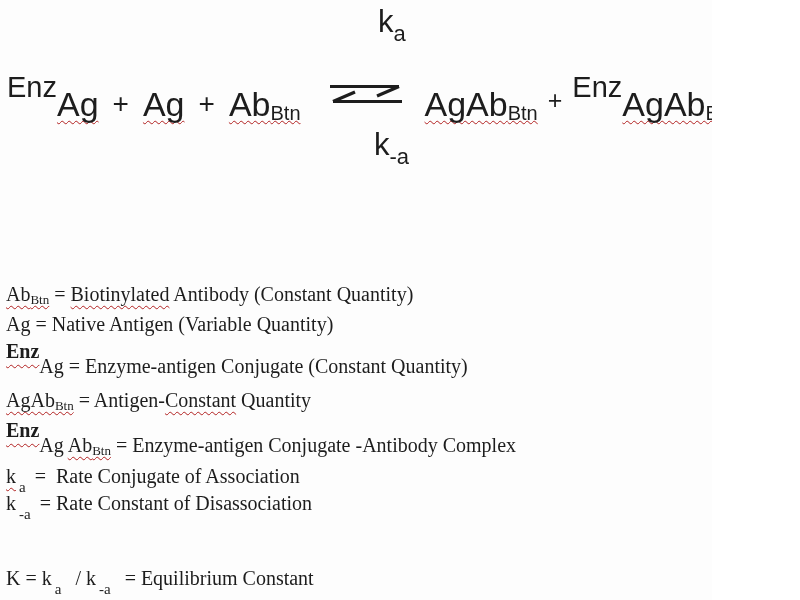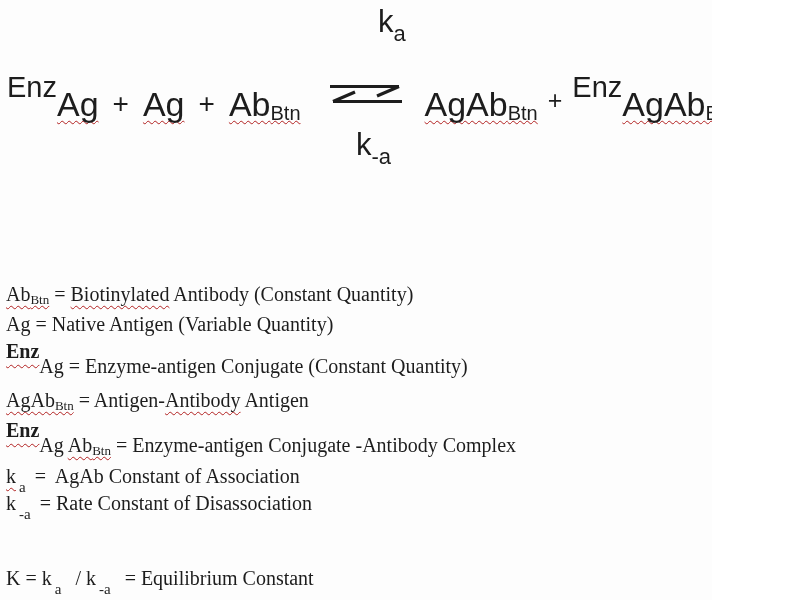--- a/index.html
+++ b/index.html
@@ -59,21 +59,21 @@
     display: inline-block;
     vertical-align: 3px;
     margin: 0 20px 0 26px;
   }
   .k-top, .k-bottom {
     position: absolute;
     font-size: 31px;
     line-height: 1;
   }
   .k-top  { left: 378px; top: 6px; }
-  .k-bottom { left: 356px; top: 129px; }
+  .k-bottom { left: 374px; top: 129px; }
   .ksub {
     font-size: 22px;
     vertical-align: -9px;
   }
   
   .lline {
     position: absolute;
     left: 6px;
     font-size: 20px;
     line-height: 1.15;
@@ -119,24 +119,24 @@
   <div class="k-bottom"><span>k</span><span class="ksub">-a</span></div>
 
   <div>
 
     <div class="lline" style="top:283px"><span class="wavy"><span>Ab</span><span class="lsub">Btn</span></span><span> = </span><span class="wavy">Biotinylated</span><span> Antibody (Constant Quantity)</span></div>
 
     <div class="lline" style="top:313px"><span>Ag = Native Antigen (Variable Quantity)</span></div>
 
     <div class="lline deck" style="top:338px"><span class="enzsup wavy">Enz</span><span>Ag = Enzyme-antigen Conjugate (Constant Quantity)</span></div>
 
-    <div class="lline" style="top:389px"><span class="wavy"><span>AgAb</span><span class="lsub">Btn</span></span><span> = Antigen-</span><span class="wavy">Antibody</span><span> Antigen</span></div>
+    <div class="lline" style="top:389px"><span class="wavy"><span>AgAb</span><span class="lsub">Btn</span></span><span> = Antigen-</span><span class="wavy">Constant</span><span> Quantity</span></div>
 
     <div class="lline deck" style="top:417px"><span class="enzsup wavy">Enz</span><span>Ag </span><span class="wavy"><span>Ab</span><span class="lsub">Btn</span></span><span> = Enzyme-antigen Conjugate -Antibody Complex</span></div>
 
-    <div class="lline" style="top:465px"><span class="wavy">k</span><span class="dropsub">a</span><span>=  AgAb Constant of Association</span></div>
+    <div class="lline" style="top:465px"><span class="wavy">k</span><span class="dropsub">a</span><span>=  Rate Conjugate of Association</span></div>
 
     <div class="lline" style="top:492px"><span>k</span><span class="dropsub">-a</span><span>= Rate Constant of Disassociation</span></div>
 
     <div class="lline" style="top:567px"><span>K = </span><span>k</span><span class="dropsub">a</span><span> / </span><span>k</span><span class="dropsub">-a</span><span> = Equilibrium Constant</span></div>
 
   </div>
 </div>
 
 </body></html>

